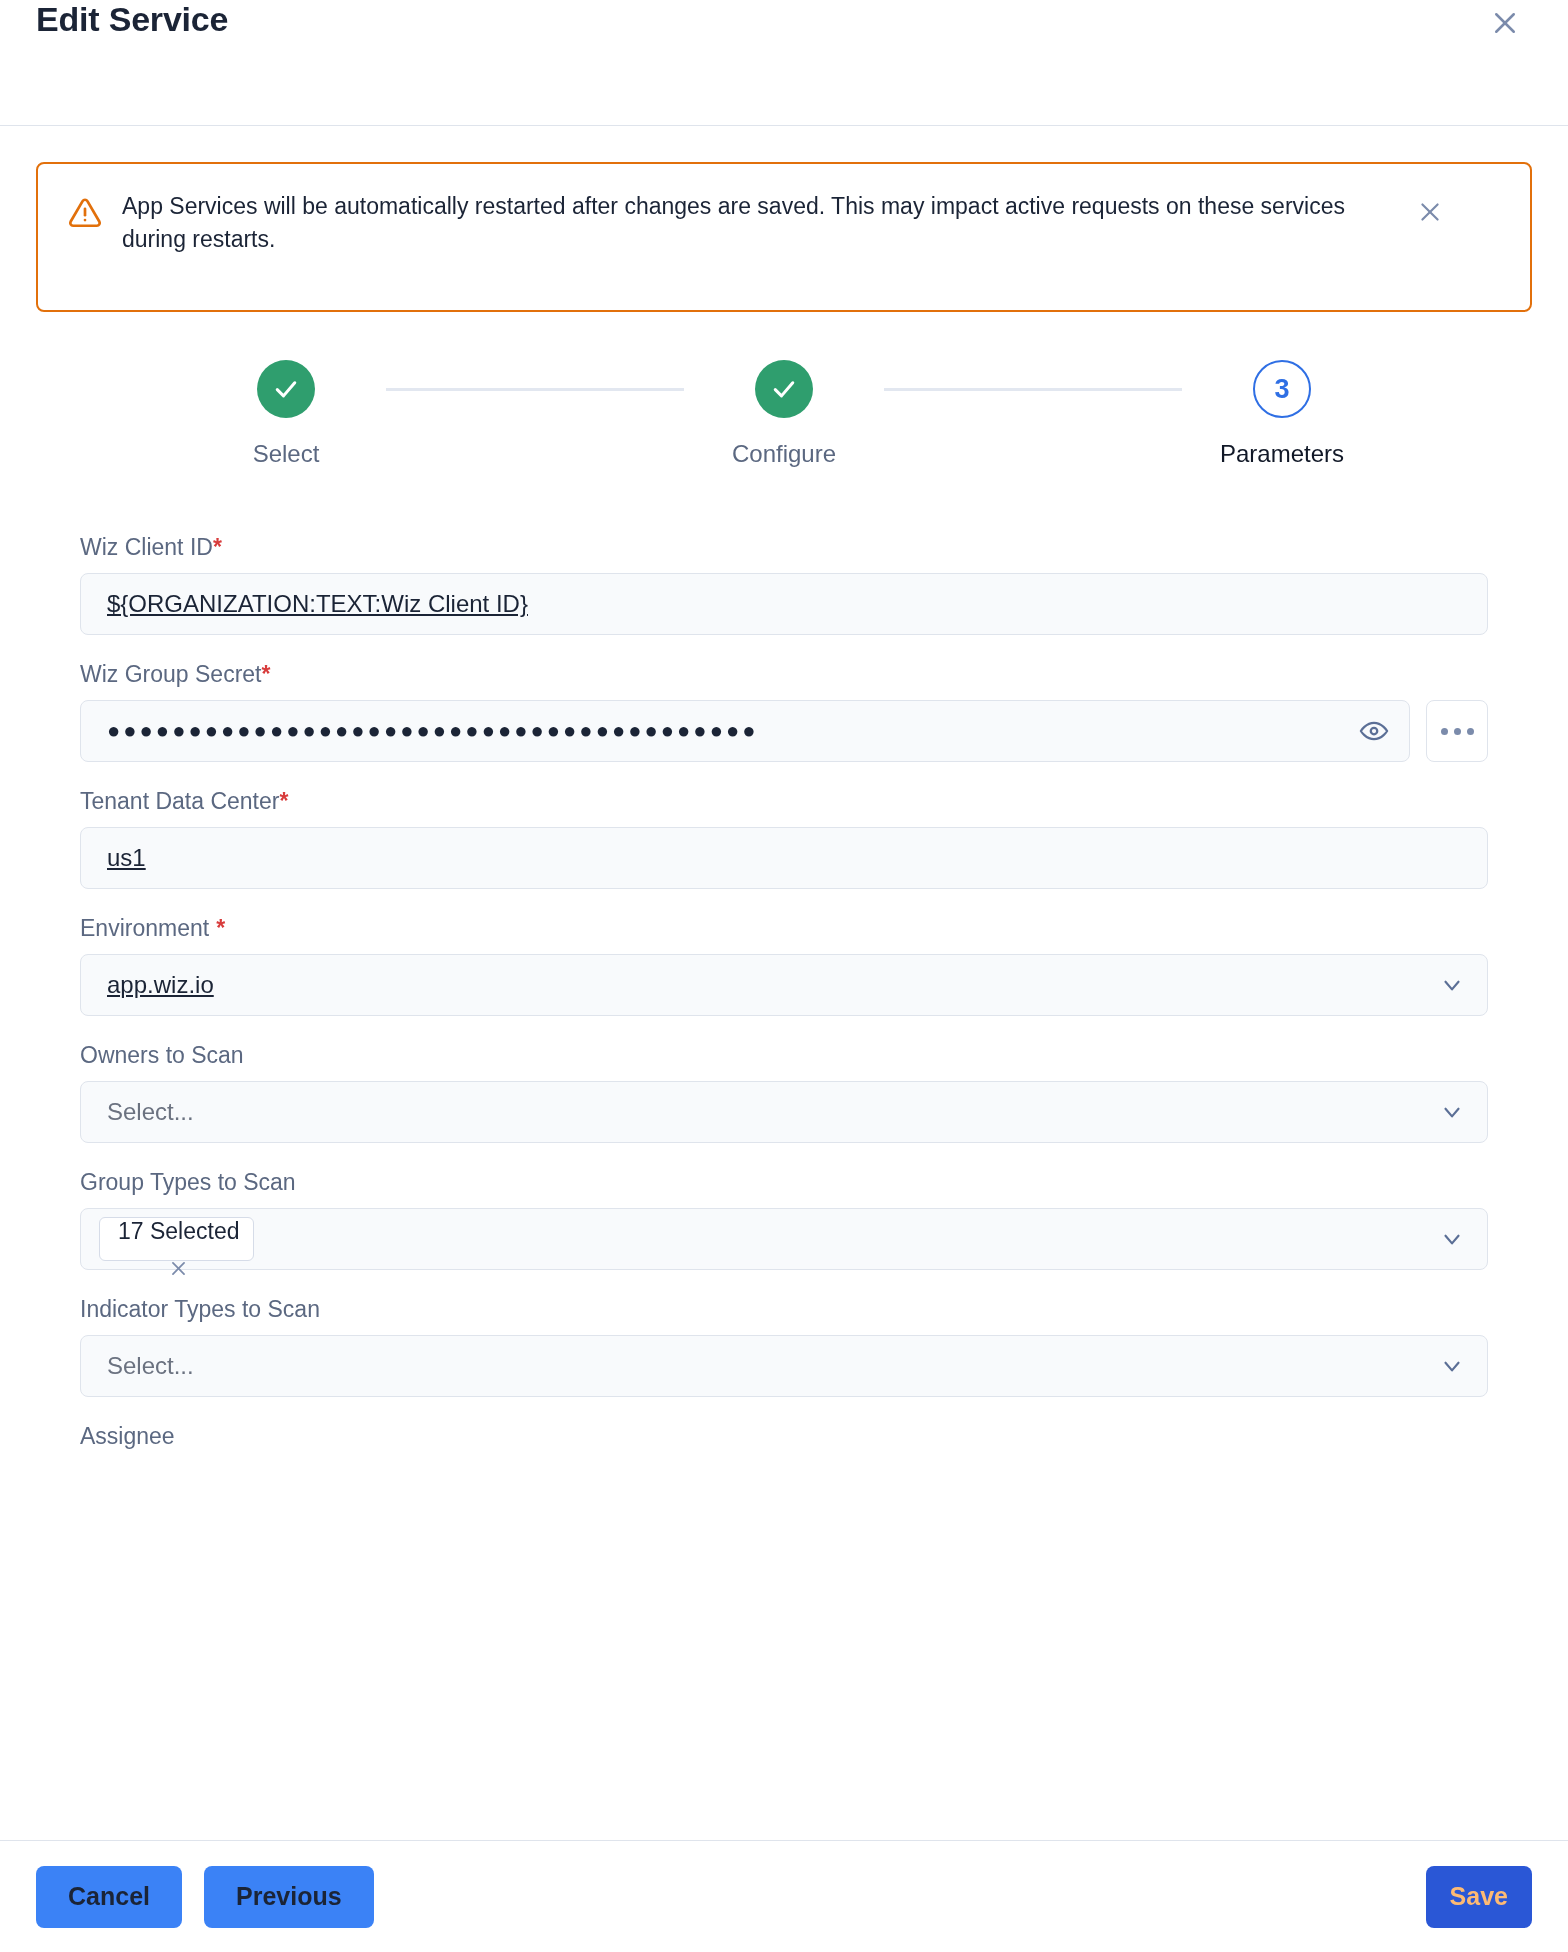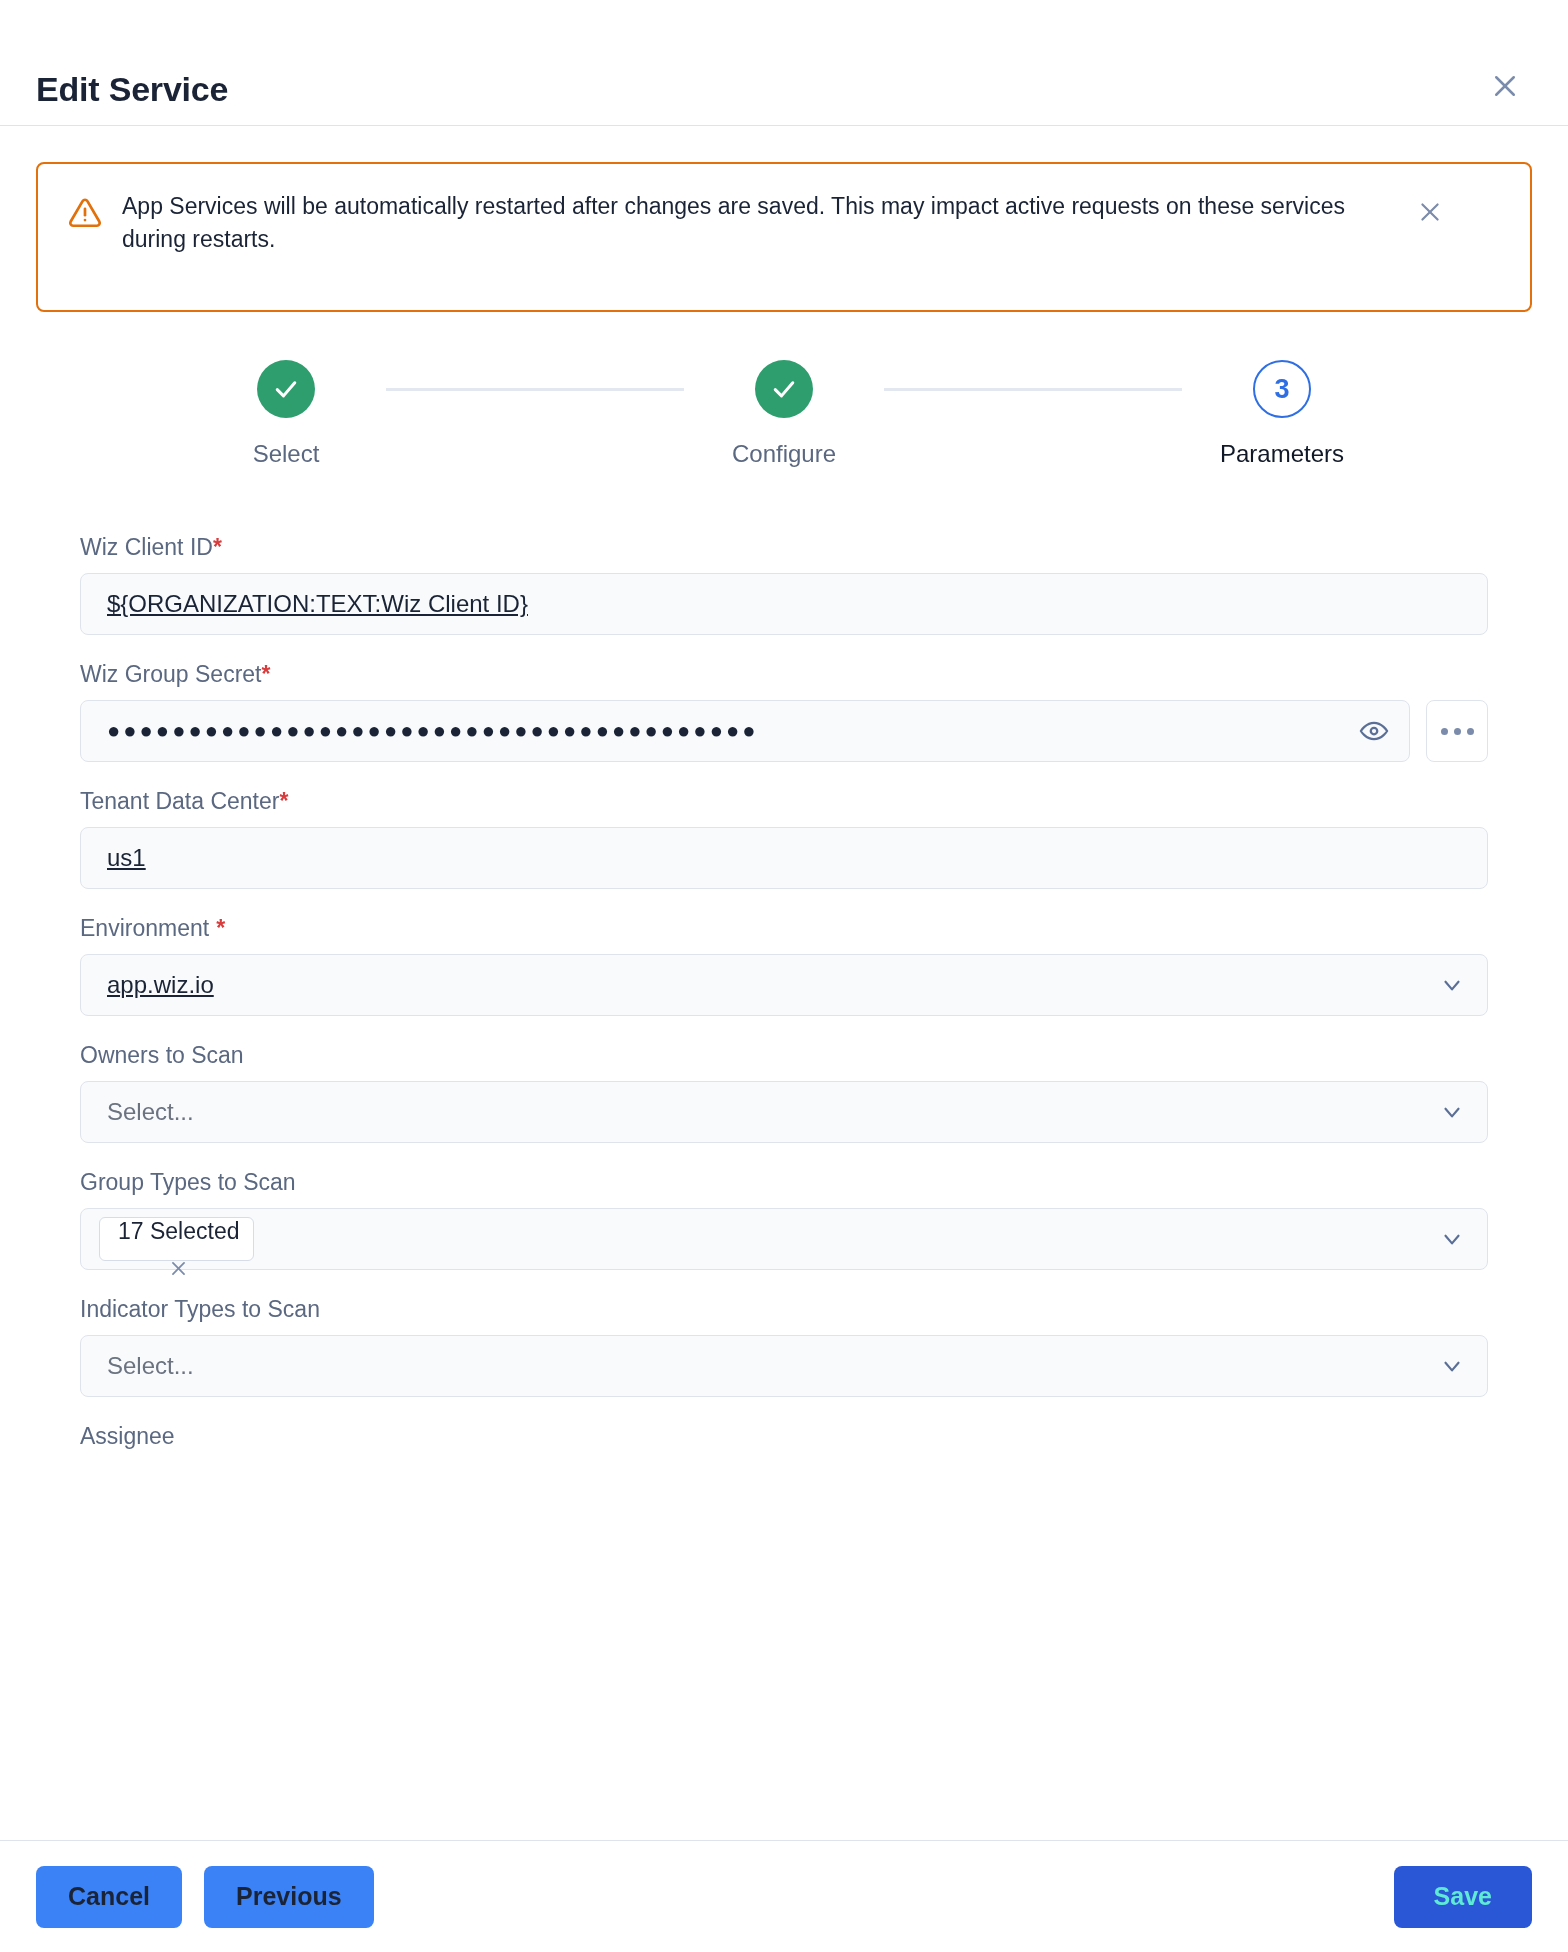--- a/index.html
+++ b/index.html
@@ -20,23 +20,23 @@
     flex-direction: column;
     background: #ffffff;
   }
 
   
   .modal-header {
     height: 126px;
     flex: 0 0 126px;
     border-bottom: 1px solid #dfe4ec;
     display: flex;
-    align-items: flex-end;
+    align-items: flex-start;
     justify-content: space-between;
-    padding: 0 36px 16px 36px;
+    padding: 0 36px 0 36px;
   }
   .modal-title {
     font-size: 34px;
     font-weight: 700;
     color: #1b2436;
     letter-spacing: -0.2px;
   }
   .header-close {
     width: 46px;
     height: 46px;
@@ -255,22 +255,22 @@
     font-family: "Liberation Sans", sans-serif;
   }
   .btn-secondary {
     background: #3b82f6;
     color: #1b2436;
     padding: 0 32px;
     margin-right: 22px;
   }
   .btn-primary {
     background: #2a57d6;
-    color: #5eead4;
-    padding: 0 40px;
+    color: #fdba74;
+    padding: 0 24px;
     margin-left: auto;
   }
 </style>
 </head>
 <body>
 
 <div class="modal">
 
   <div class="modal-header">
     <div class="modal-title">Edit Service</div>

